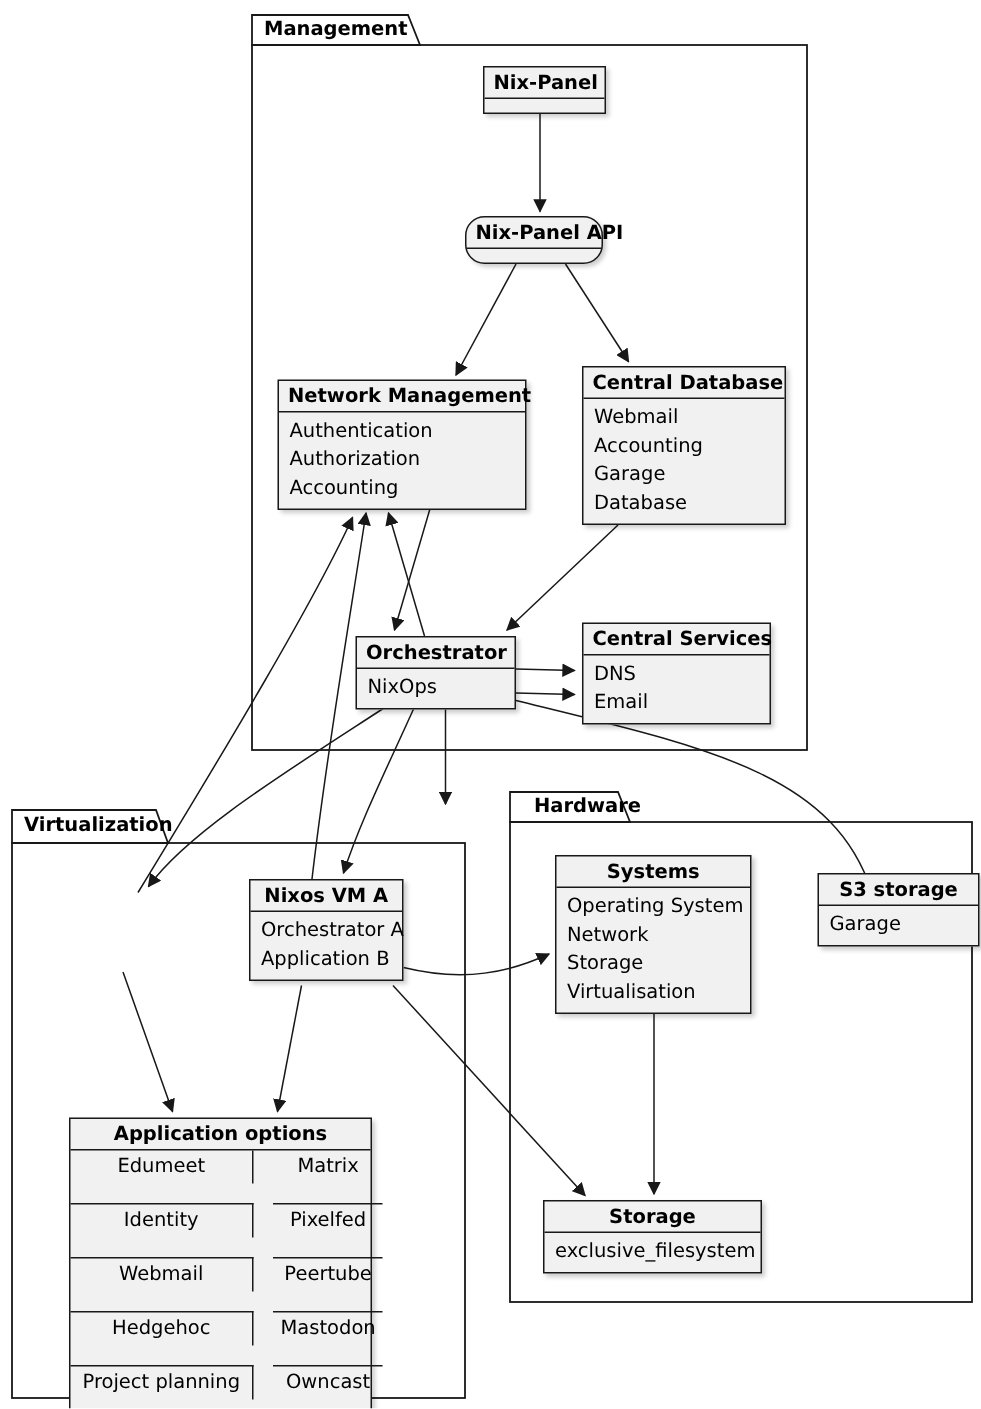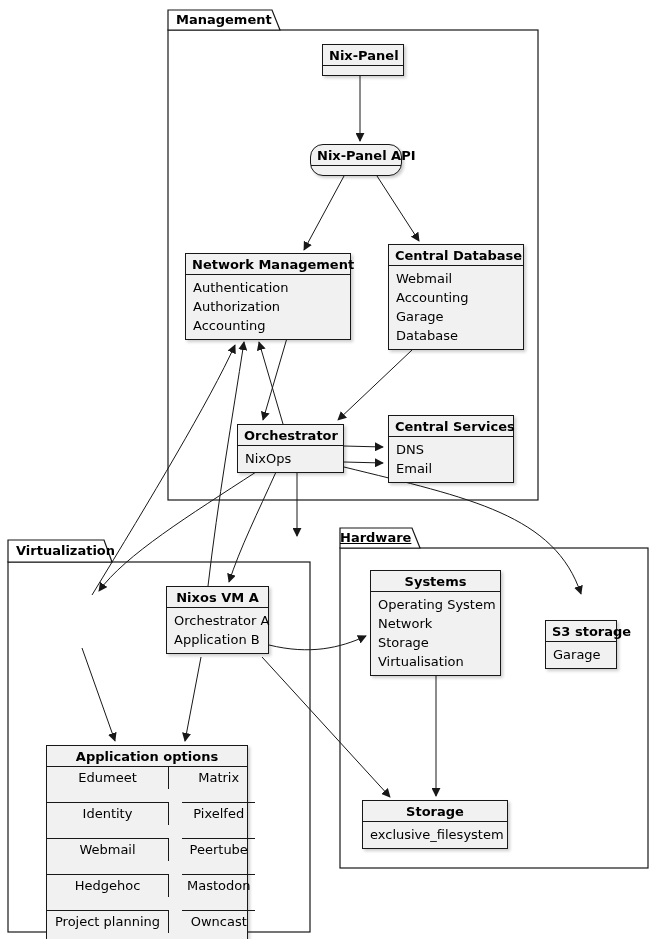--- a/index.html
+++ b/index.html
@@ -74,21 +74,21 @@
       <path d="M82,648 L115,741" marker-end="url(#arrow)"></path>
       <path d="M201,657 L185,741" marker-end="url(#arrow)"></path>
       <path d="M262,657 L390,797" marker-end="url(#arrow)"></path>
       <path d="M436,675 L436,796" marker-end="url(#arrow)"></path>
       <path d="M269,645 C310,655 340,648 366,636" marker-end="url(#arrow)"></path>
     </g>
   </svg>
 
   <div class="pkg-label" style="left:176px;top:12px;">Management</div>
   <div class="pkg-label" style="left:16px;top:543px;">Virtualization</div>
-  <div class="pkg-label" style="left:340px;top:530px;text-decoration:underline;">Hardware</div>
+  <div class="pkg-label" style="left:356px;top:530px;">Hardware</div>
 
   <div class="node" style="left:322px;top:44px;width:82px;">
     <div class="title">Nix-Panel</div>
     <div class="empty"></div>
   </div>
 
   <div class="node" style="left:310px;top:144px;width:92px;border-radius:13px;">
     <div class="title">Nix-Panel API</div>
     <div class="empty"></div>
   </div>
@@ -157,21 +157,21 @@
   <div class="node" style="left:370px;top:570px;width:131px;">
     <div class="title">Systems</div>
     <div class="rows">
       <div class="row">Operating System</div>
       <div class="row">Network</div>
       <div class="row">Storage</div>
       <div class="row">Virtualisation</div>
     </div>
   </div>
 
-  <div class="node" style="left:545px;top:620px;width:72px;">
+  <div class="node" style="left:545px;top:582px;width:108px;">
     <div class="title">S3 storage</div>
     <div class="rows">
       <div class="row">Garage</div>
     </div>
   </div>
 
   <div class="node" style="left:362px;top:800px;width:146px;">
     <div class="title">Storage</div>
     <div class="rows">
       <div class="row">exclusive_filesystem</div>

